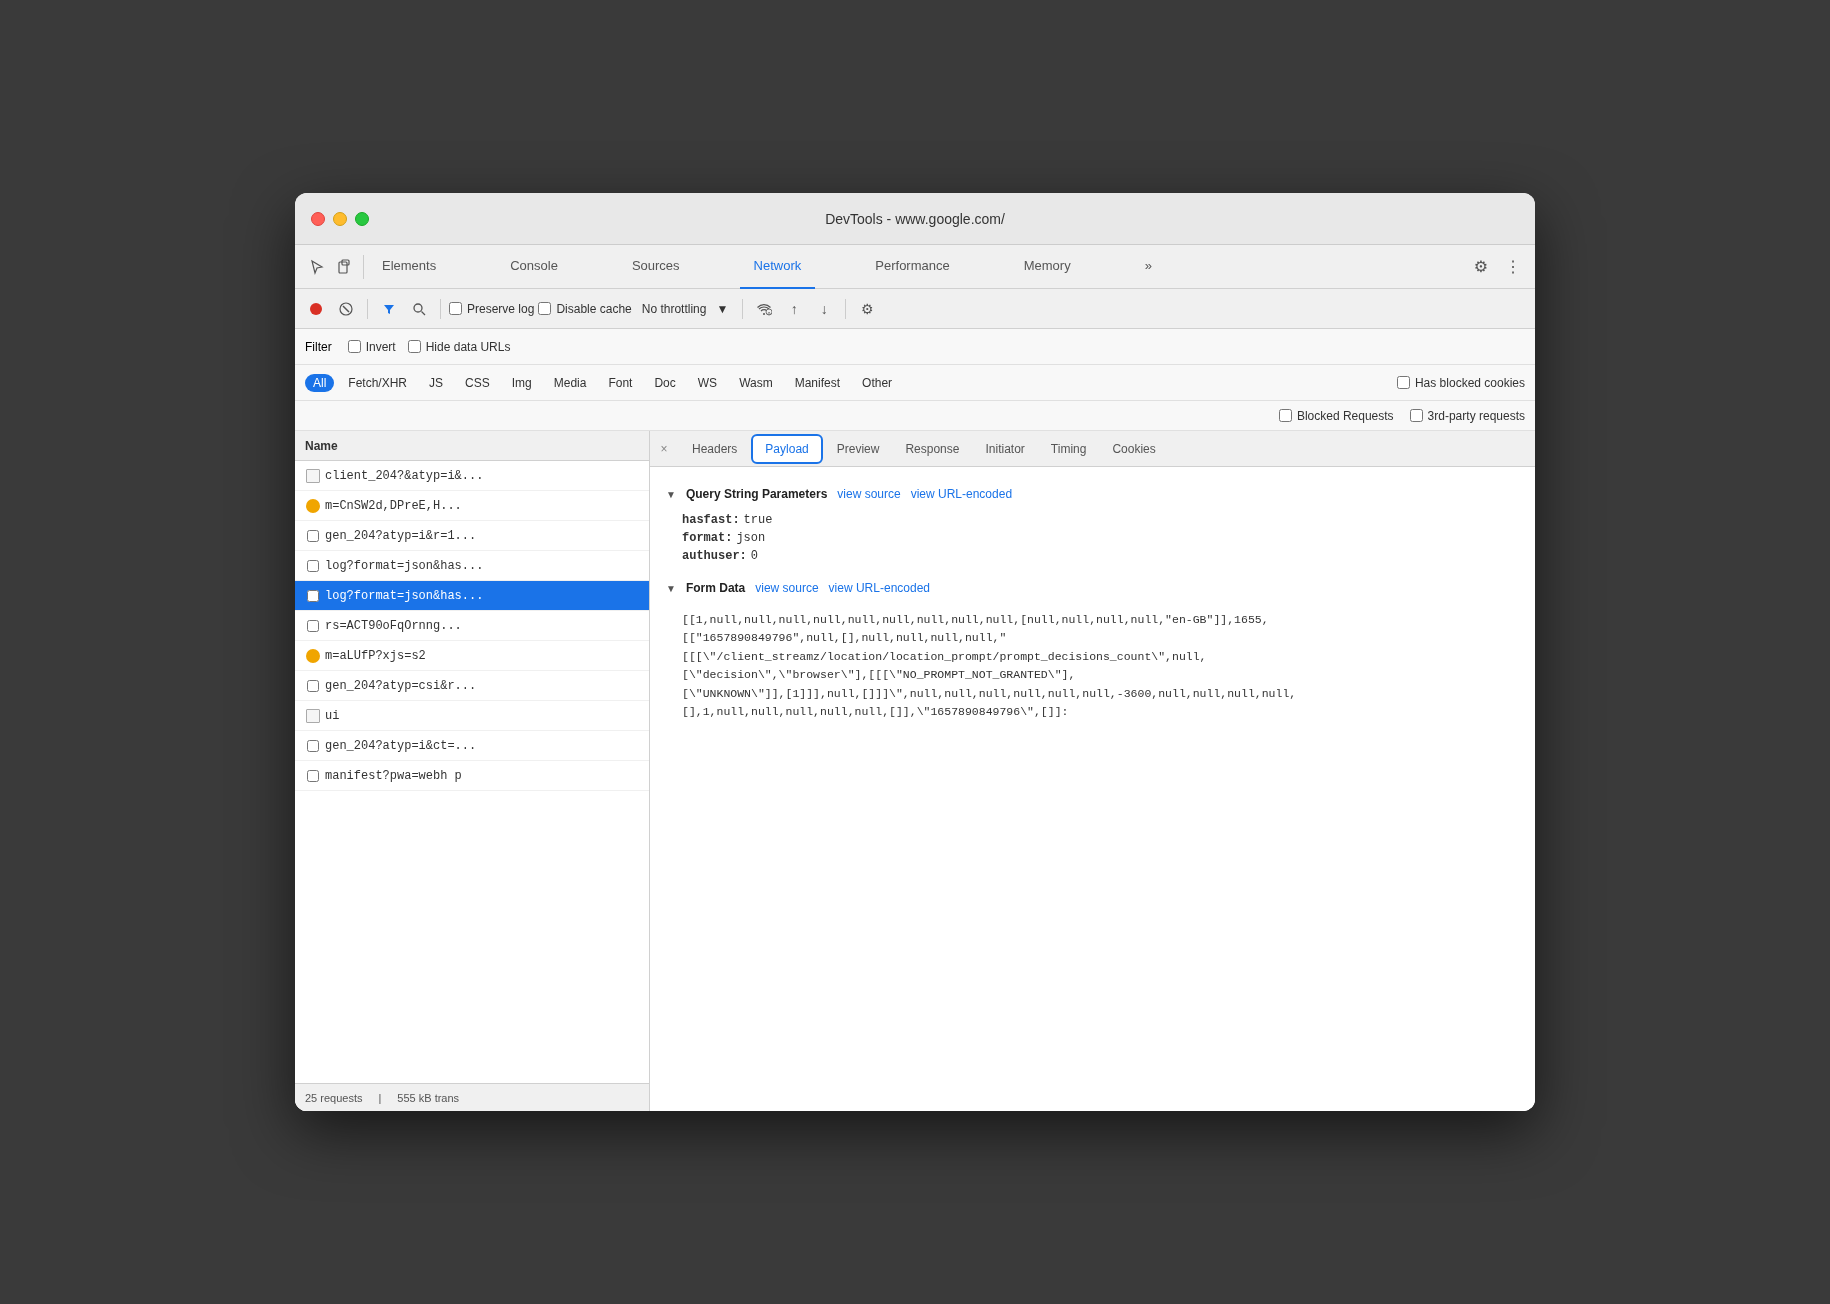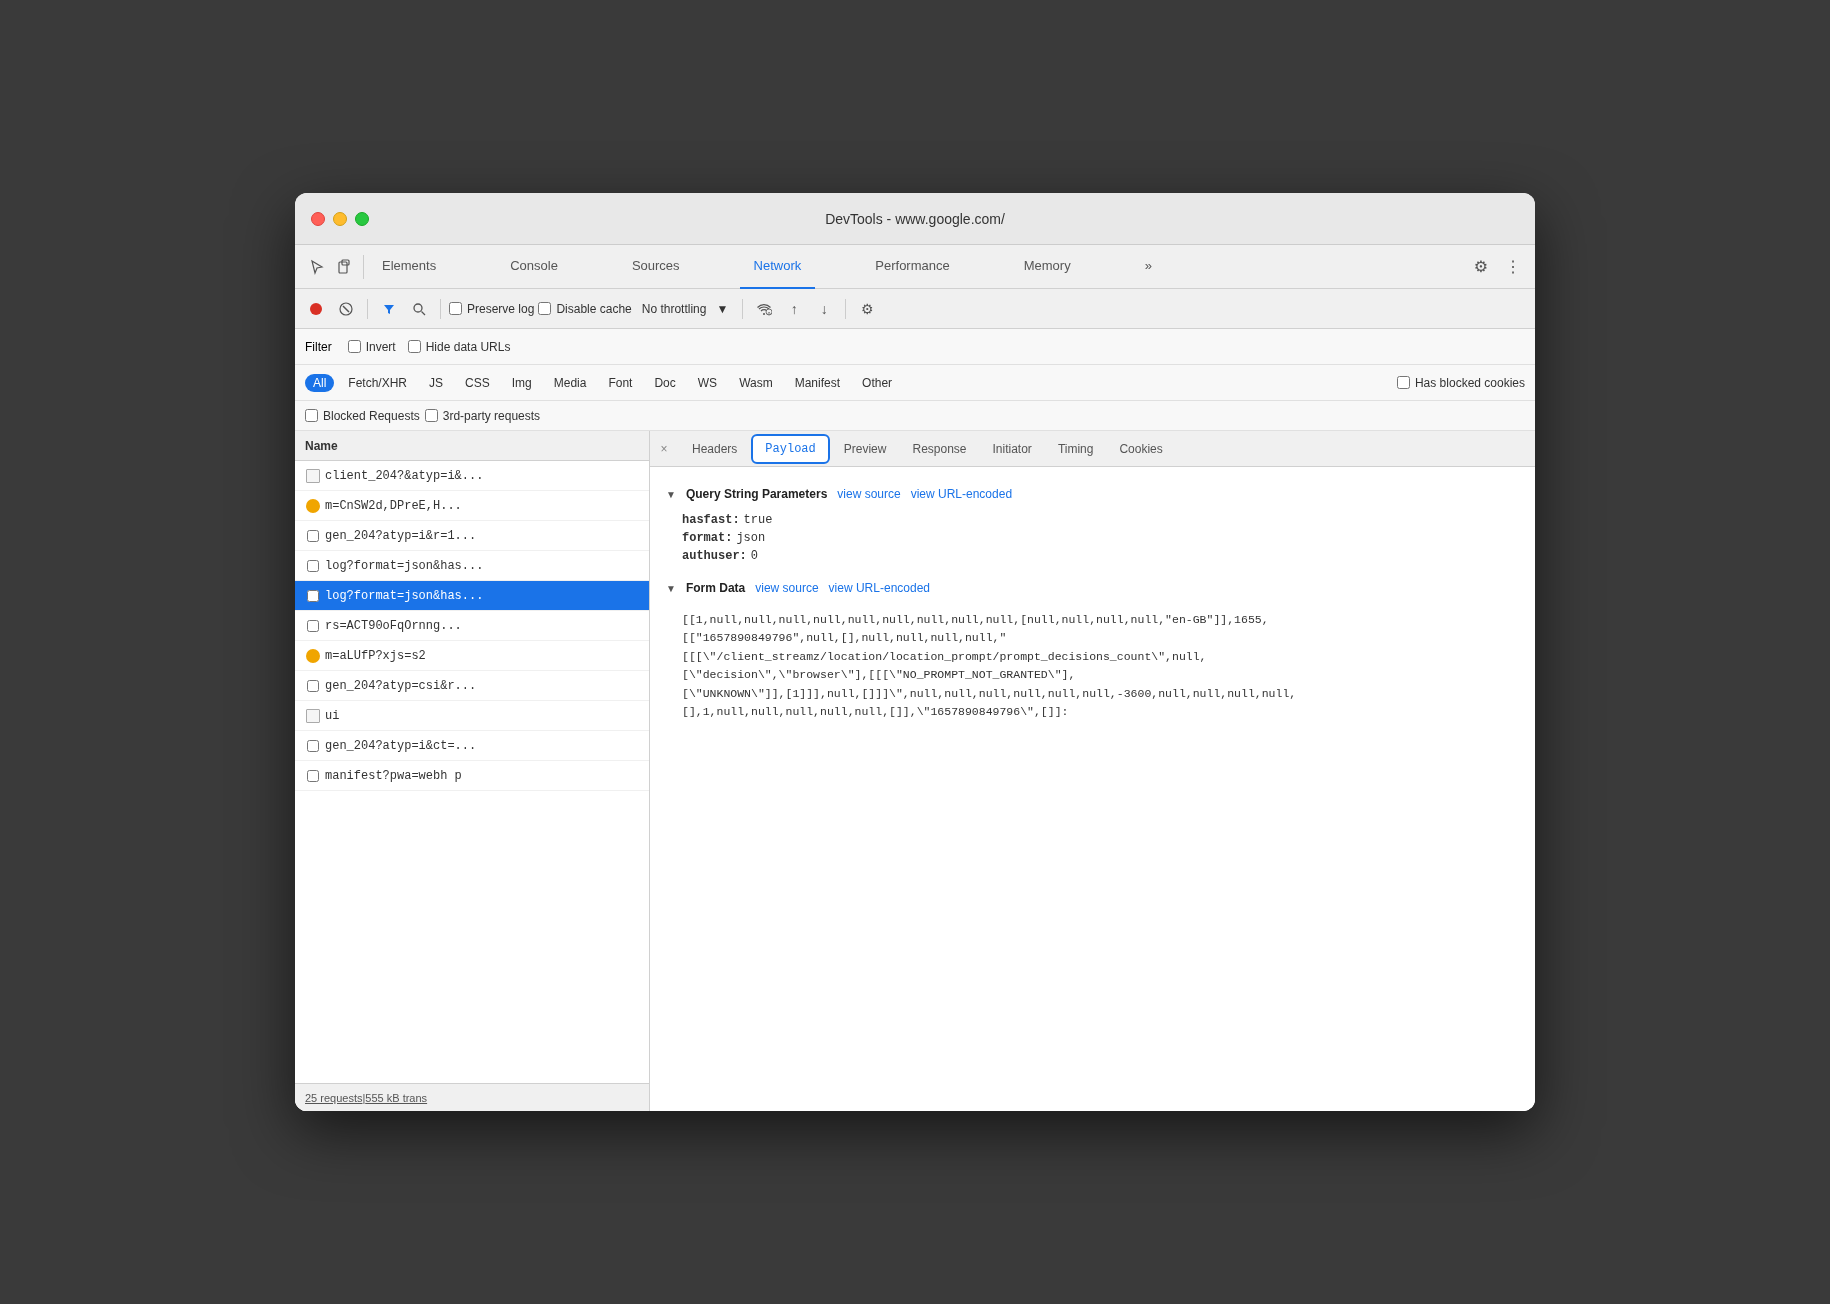--- a/index.html
+++ b/index.html
@@ -209,21 +209,22 @@
       border-radius: 10px;
     }
     
     .blocked-row {
       background: #f8f8f8;
       border-bottom: 1px solid #e0e0e0;
       display: flex;
       align-items: center;
       height: 30px;
       padding: 0 10px;
-      gap: 5px;
+      gap: 16px;
+      justify-content: flex-end;
     }
     
     .main-content {
       display: flex;
       height: 680px;
       overflow: hidden;
     }
     
     .request-list {
       width: 355px;
@@ -289,21 +290,21 @@
     
     .status-bar {
       height: 28px;
       background: #f0f0f0;
       border-top: 1px solid #d0d0d0;
       display: flex;
       align-items: center;
       padding: 0 10px;
       font-size: 11px;
       color: #555;
-      text-decoration: underline;
+      gap: 16px;
     }
     
     .detail-panel {
       flex: 1;
       display: flex;
       flex-direction: column;
       background: #fff;
       overflow: hidden;
     }
     .detail-tabs {
@@ -326,21 +327,20 @@
       cursor: pointer;
       border-radius: 4px 4px 0 0;
       white-space: nowrap;
     }
     .detail-tab.active {
       background: #fff;
       color: #1a73e8;
       border: 2px solid #1a73e8;
       border-radius: 6px;
       font-weight: 500;
-      font-family: Liberation Mono, monospace;
     }
     .detail-tab-close {
       width: 20px;
       height: 20px;
       display: flex;
       align-items: center;
       justify-content: center;
       color: #888;
       cursor: pointer;
       font-size: 12px;

